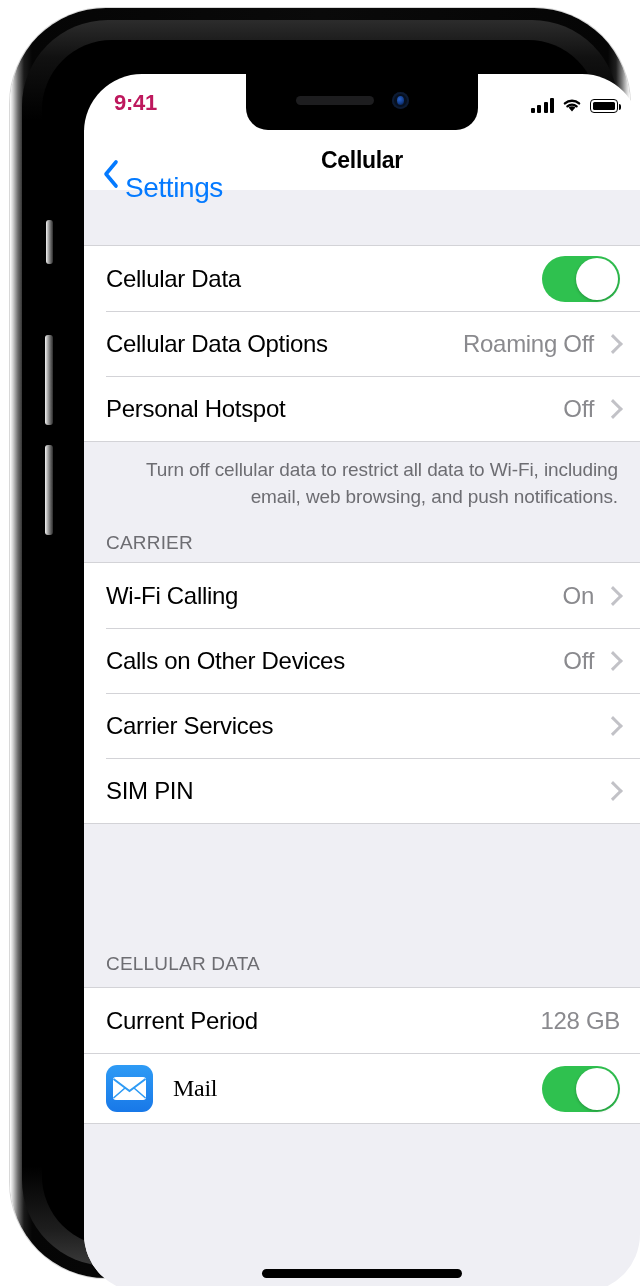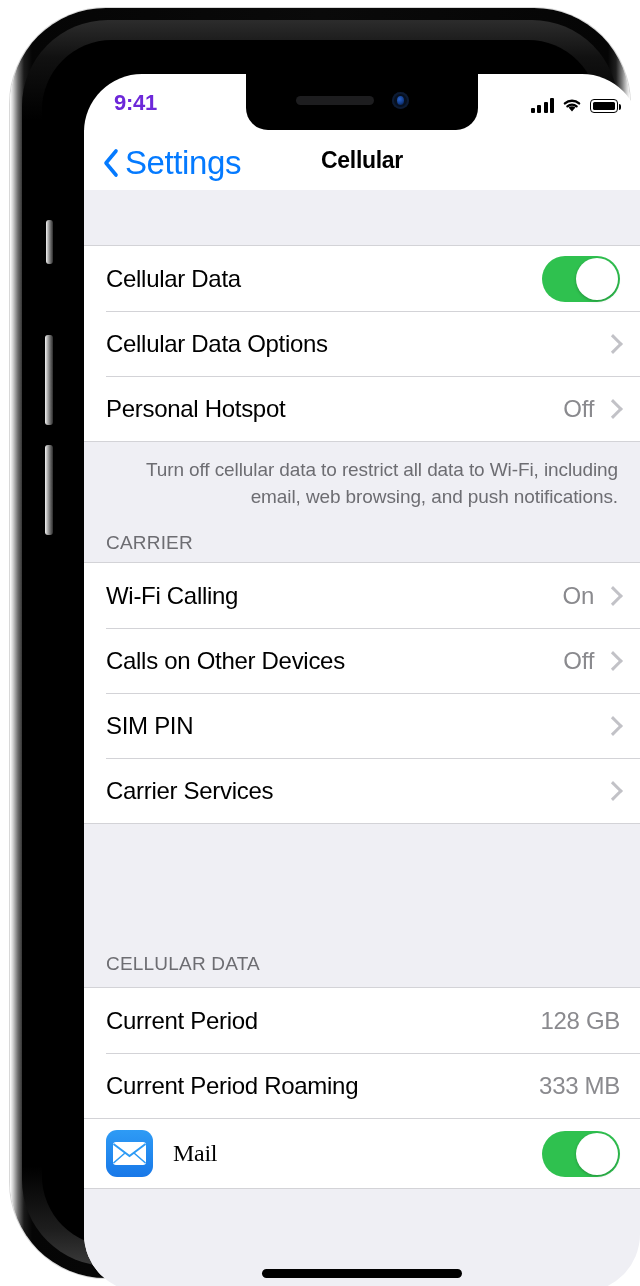--- a/index.html
+++ b/index.html
@@ -117,21 +117,21 @@
     border-radius: 50%;
     background: radial-gradient(circle at 35% 35%, #2a63c8 0%, #123a86 60%, #06142e 100%);
   }
 
   
   #statusbar {
     position: absolute;
     top: 0; left: 0; right: 0;
     height: 56px;
     z-index: 20;
-    color: #6d28d9;
+    color: #be185d;
     text-align: center;
   }
   #status-time {
     position: absolute;
     left: 30px;
     top: 16px;
     font-size: 22px;
     font-weight: bold;
     letter-spacing: -0.3px;
   }
@@ -180,22 +180,23 @@
     position: absolute;
     left: 18px;
     top: 14px;
     display: flex;
     align-items: center;
     gap: 6px;
     cursor: pointer;
   }
   #back-chevron { display: block; }
   #back-label {
-    font-size: 33px;
+    font-size: 28px;
     letter-spacing: -0.4px;
+    margin-top: 28px;
   }
   #nav-title {
     position: absolute;
     left: 0; right: 0;
     top: 17px;
     text-align: center;
     font-size: 23px;
     font-weight: bold;
     letter-spacing: -0.3px;
     color: #000;
@@ -374,20 +375,21 @@
 
           <div class="group">
             <div class="row">
               <span class="row-label">Cellular Data</span>
               <div class="toggle">
                   <span class="knob"></span>
                 </div>
             </div>
             <div class="row">
               <span class="row-label">Cellular Data Options</span>
+              <span class="row-value">Roaming Off</span>
               <span class="chev"></span>
             </div>
             <div class="row">
               <span class="row-label">Personal Hotspot</span>
               <span class="row-value">Off</span>
               <span class="chev"></span>
             </div>
           </div>
 
           <div class="gap">
@@ -400,46 +402,42 @@
               <span class="row-label">Wi-Fi Calling</span>
               <span class="row-value">On</span>
               <span class="chev"></span>
             </div>
             <div class="row">
               <span class="row-label">Calls on Other Devices</span>
               <span class="row-value">Off</span>
               <span class="chev"></span>
             </div>
             <div class="row">
+              <span class="row-label">Carrier Services</span>
+              <span class="row-value"></span>
+              <span class="chev"></span>
+            </div>
+            <div class="row">
               <span class="row-label">SIM PIN</span>
               <span class="row-value"></span>
               <span class="chev"></span>
             </div>
-            <div class="row">
-              <span class="row-label">Carrier Services</span>
-              <span class="row-value"></span>
-              <span class="chev"></span>
-            </div>
           </div>
 
           <div class="gap" style="height:55px"></div>
 
 
           <div class="gap" style="height:108px;position:relative">
             <div class="section-header" style="position:absolute;bottom:4px;left:0;padding-top:0">CELLULAR DATA</div>
           </div>
 
           <div class="group">
             <div class="row">
               <span class="row-label">Current Period</span>
               <span class="row-value" style="margin-right:0">128 GB</span>
-            </div>
-            <div class="row">
-              <span class="row-label">Current Period Roaming</span>
-              <span class="row-value" style="margin-right:0">333 MB</span>
             </div>
             <div class="app-row">
               <div class="app-icon">
                 <svg width="35" height="25" viewBox="0 0 35 25">
                   <rect x="1" y="1" width="33" height="23" rx="3" fill="#fff"></rect>
                   <path d="M1.5 3 L17.5 15 L33.5 3" stroke="#2e9bf5" stroke-width="2" fill="none"></path>
                   <path d="M1.5 22 L13 12 M33.5 22 L22 12" stroke="#2e9bf5" stroke-width="1.6" fill="none"></path>
                 </svg>
               </div>
               <div class="app-text">

